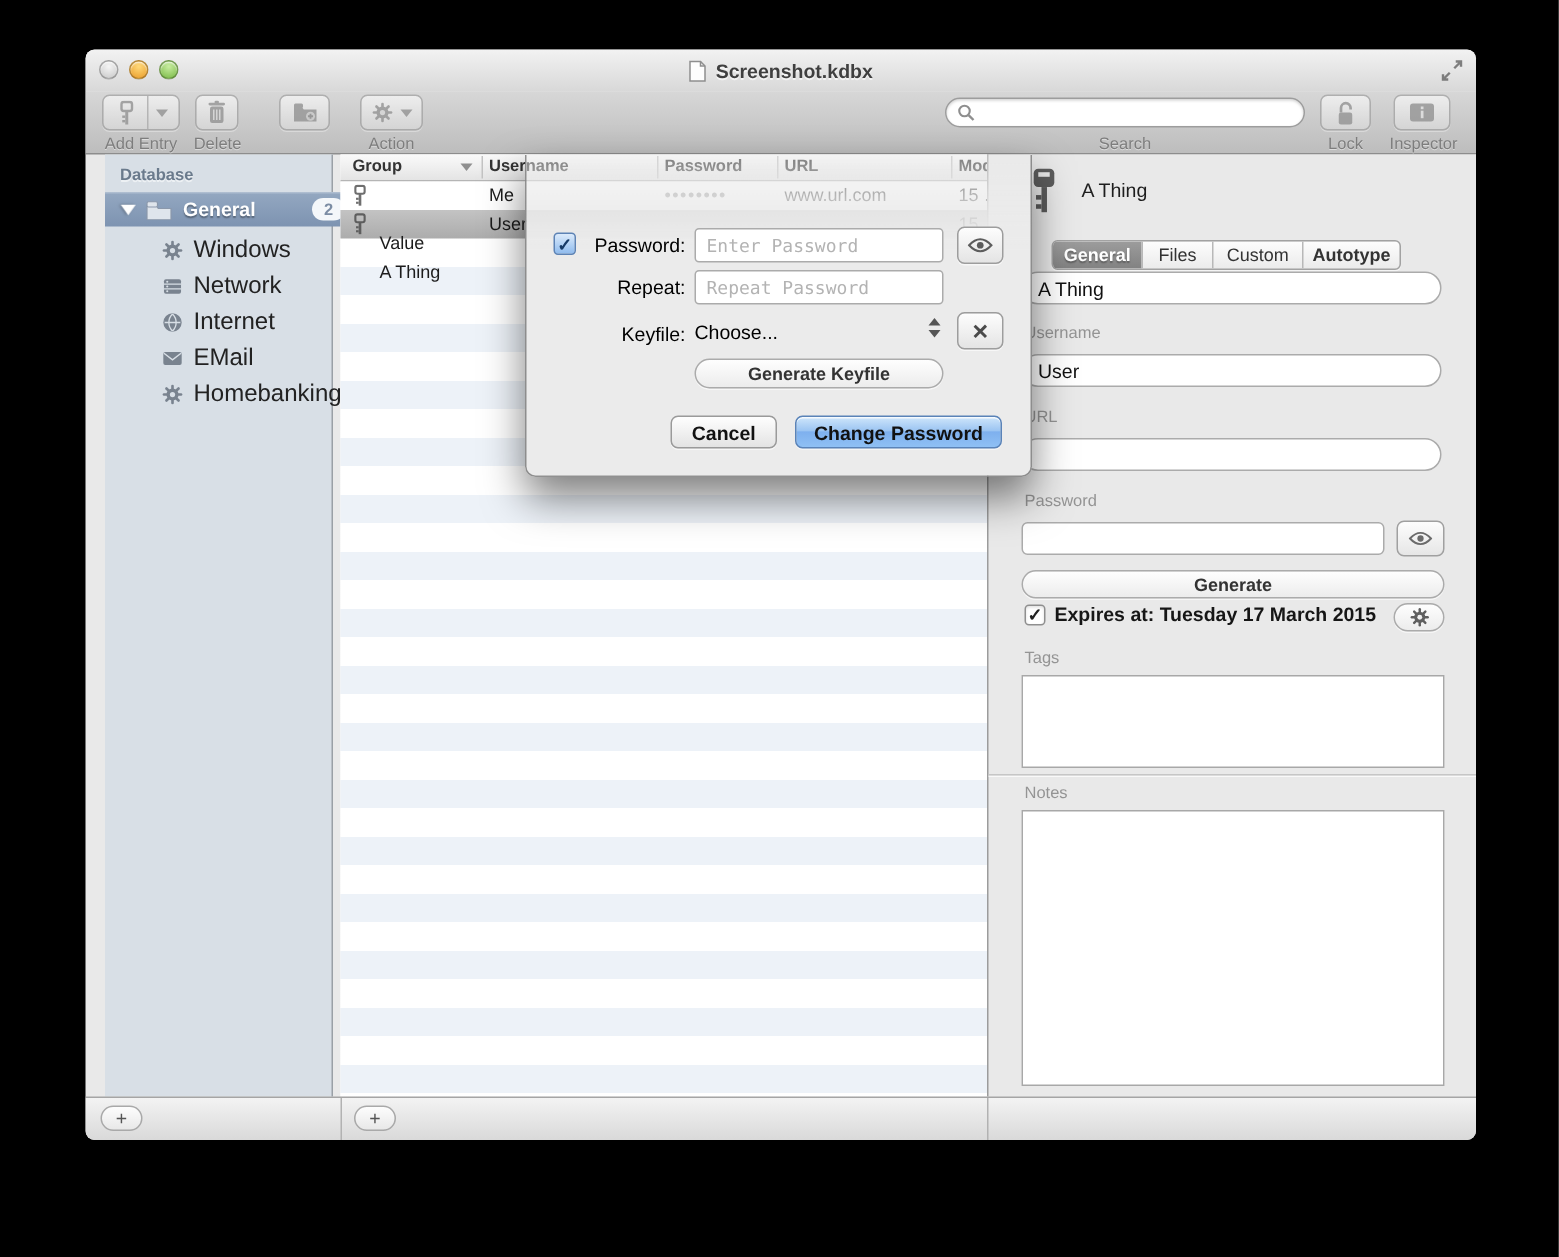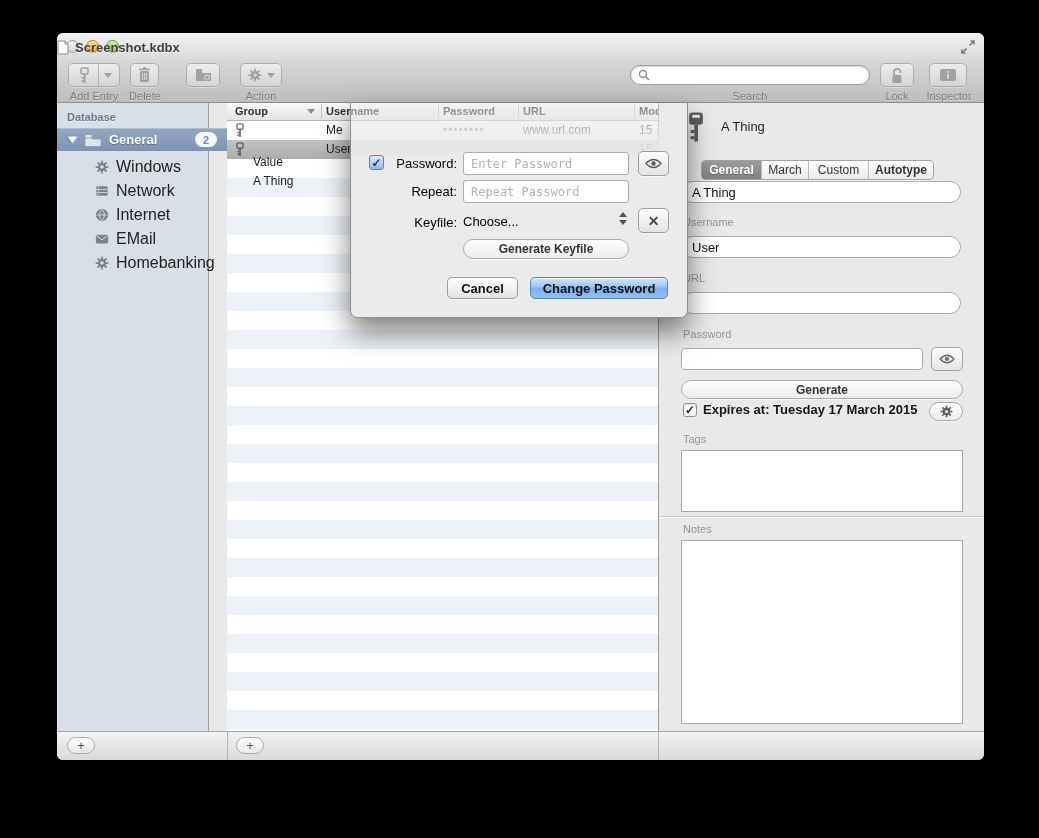--- a/index.html
+++ b/index.html
@@ -13,21 +13,21 @@
 
   
   #titlebar { position:absolute; left:0; top:0; width:927px; height:28px;
     background:linear-gradient(#f2f2f2,#d8d8d8); }
   .tl { position:absolute; top:7px; width:13px; height:13px; border-radius:50%;
     border:1px solid rgba(0,0,0,.25); box-shadow:inset 0 1px 1px rgba(255,255,255,.7); }
   .tl.grey  { left:9px;  background:radial-gradient(circle at 50% 30%, #f5f5f5, #c7c7c7); }
   .tl.amber { left:29px; background:radial-gradient(circle at 50% 30%, #ffd97a, #e99b27); }
   .tl.green { left:49px; background:radial-gradient(circle at 50% 30%, #c8eda1, #77b842); }
   #title-wrap { position:absolute; left:0; right:0; top:0; height:28px;
-    display:flex; align-items:center; justify-content:flex-start; gap:6px;
+    display:flex; align-items:center; justify-content:center; gap:6px;
     font-size:13px; font-weight:600; color:#3f3f3f; text-shadow:0 1px 0 rgba(255,255,255,.6); }
   #fullscreen { position:absolute; right:8px; top:6px; width:16px; height:16px; opacity:.75; }
 
   #toolbar { position:absolute; left:0; top:28px; width:927px; height:42px;
     background:linear-gradient(#d7d7d7,#bdbdbd); border-bottom:1px solid #8d8d8d; }
   .tb-btn { position:absolute; top:2px; height:24px; border-radius:5px;
     background:linear-gradient(#fbfbfb,#dcdcdc); border:1px solid #9b9b9b;
     box-shadow:0 1px 0 rgba(255,255,255,.5); opacity:.65;
     display:flex; align-items:center; justify-content:center; }
   .tb-label { position:absolute; top:29px; font-size:11px; color:#7d7d7d; text-align:center;
@@ -38,21 +38,21 @@
   #search-field { position:absolute; left:573px; top:4px; width:240px; height:20px;
     border-radius:10px; background:#fff; border:1px solid #9d9d9d;
     box-shadow:inset 0 1px 2px rgba(0,0,0,.18); display:flex; align-items:center; }
   #search-input { border:none; outline:none; background:transparent; flex:1; height:16px;
     font-size:12px; padding-right:8px; }
 
   
   #panes { position:absolute; left:0; top:70px; width:927px; height:628px; }
 
   
-  #sidebar { position:absolute; left:0; top:0; width:152px; height:628px;
+  #sidebar { position:absolute; left:13px; top:0; width:152px; height:628px;
     background:#d8dfe6; border-right:1px solid #9aa0a6; }
   #db-header { position:absolute; left:10px; top:8px; font-size:11px; font-weight:bold;
     color:#6a7a8c; text-shadow:0 1px 0 rgba(255,255,255,.55); }
   #group-row { position:absolute; left:0; top:25px; width:170px; height:23px;
     background:linear-gradient(#94a8c1,#7d93b1);
     box-shadow:inset 0 1px 0 rgba(255,255,255,.25); display:flex; align-items:center; }
   .disclosure { width:0; height:0; border-top:5px solid transparent; border-bottom:5px solid transparent;
     border-left:7px solid #fff; transform:rotate(90deg); margin-left:12px;
     filter:drop-shadow(0 1px 1px rgba(0,0,0,.3)); }
   #group-label { color:#fff; font-weight:bold; font-size:13px; margin-left:7px;
@@ -378,21 +378,21 @@
         <rect x="2" y="1" width="9" height="8" rx="2" fill="#5c5c5c"></rect>
         <rect x="4" y="2.5" width="5" height="2" fill="#e9e9e9"></rect>
         <rect x="5.4" y="9" width="2.4" height="11" fill="#5c5c5c"></rect>
         <rect x="3" y="12.5" width="2.4" height="2" fill="#5c5c5c"></rect>
         <rect x="3" y="16.5" width="2.4" height="2" fill="#5c5c5c"></rect>
       </svg>
       <span id="insp-title">A Thing</span>
 
       <div id="tabs">
         <div class="tab active" style="width:60px;">General</div>
-        <div class="tab" style="width:47px;">March</div>
+        <div class="tab" style="width:47px;">Files</div>
         <div class="tab" style="width:60px;">Custom</div>
         <div class="tab" style="width:64px;font-weight:bold;">Autotype</div>
       </div>
 
       <input class="fld" style="top: 78px;" type="text" value="A Thing">
       <span class="ilabel" style="top:113px;">Username</span>
       <input class="fld" style="top: 133px;" type="text" value="User">
       <span class="ilabel" style="top:169px;">URL</span>
       <input class="fld" style="top: 189px;" type="text" value="">
       <span class="ilabel" style="top:225px;">Password</span>

